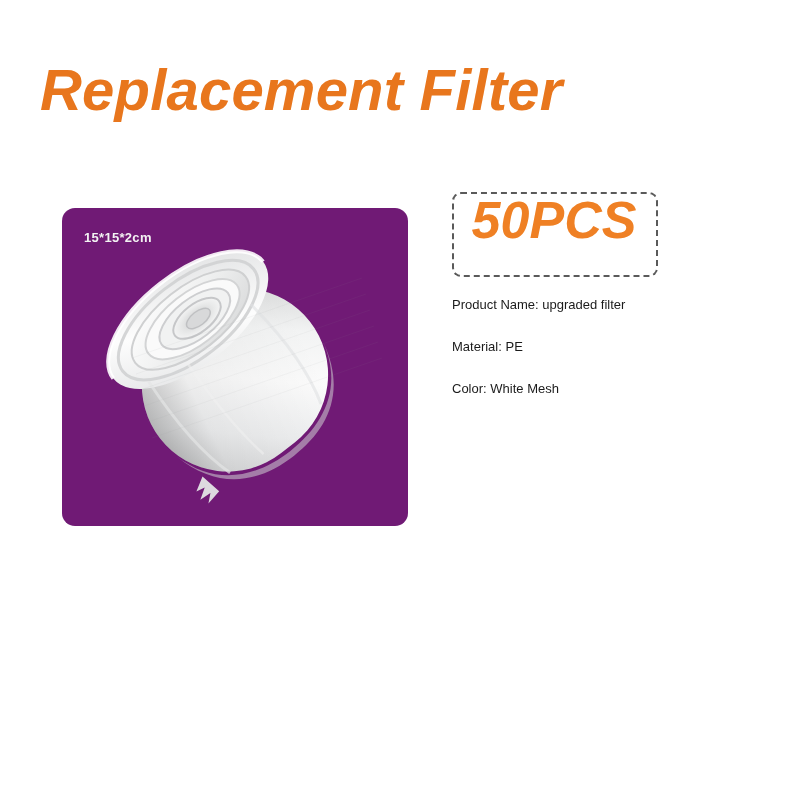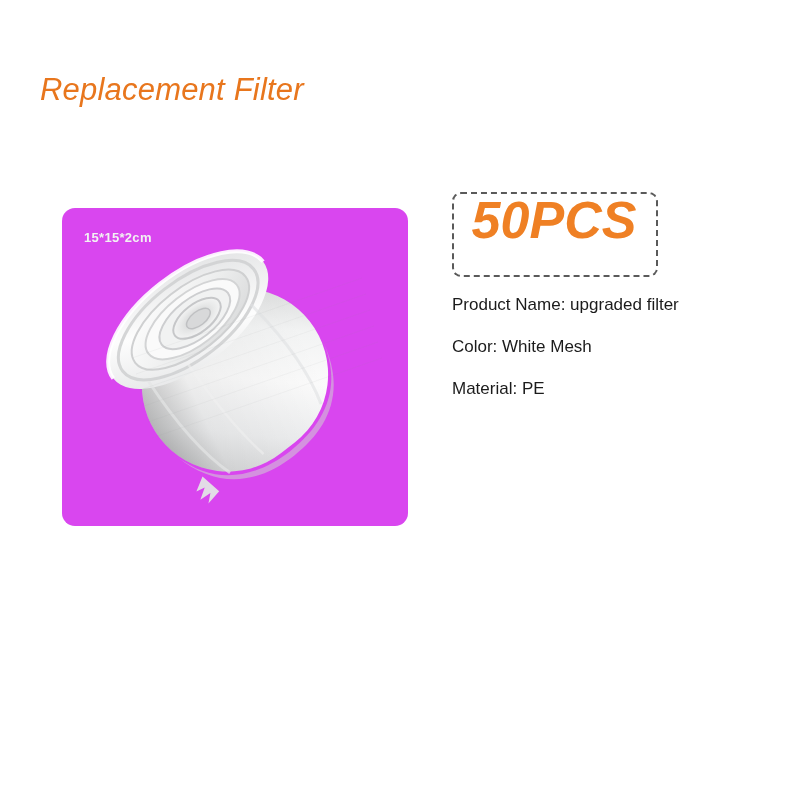--- a/index.html
+++ b/index.html
@@ -18,37 +18,37 @@
     height: 800px;
     background: #ffffff;
     overflow: hidden;
   }
 
   
   .page-title {
     position: absolute;
     left: 40px;
     top: 64px;
-    font-size: 31px;
+    font-size: 58px;
     line-height: 52px;
-    font-weight: normal;
+    font-weight: bold;
     font-style: italic;
     color: #e8761d;
     letter-spacing: 0.2px;
     white-space: nowrap;
   }
 
   
   .photo-panel {
     position: absolute;
     left: 62px;
     top: 208px;
     width: 346px;
     height: 318px;
-    background: #d946ef;
+    background: #701a75;
     border-radius: 13px;
     overflow: hidden;
   }
   .photo-dim-label {
     position: absolute;
     left: 22px;
     top: 22px;
     font-size: 13px;
     font-weight: bold;
     color: #f2f2f2;
@@ -98,21 +98,21 @@
     padding-right: 2px;
   }
 
   .spec-list {
     margin: 0;
     padding: 0;
     list-style: none;
     margin-top: 16px;
   }
   .spec-line {
-    font-size: 17px;
+    font-size: 13px;
     line-height: 24px;
     color: #1b1b1b;
     margin-top: 18px;
     white-space: nowrap;
   }
   .spec-line:first-child {
     margin-top: 0;
   }
 </style>
 </head>
@@ -198,18 +198,18 @@
   </div>
 
   <div class="info-column">
 
     <div class="qty-badge">
       <span class="qty-badge-text">50PCS</span>
     </div>
 
     <ul class="spec-list">
       <li class="spec-line">Product Name: upgraded filter</li>
+      <li class="spec-line">Material: PE</li>
       <li class="spec-line">Color: White Mesh</li>
-      <li class="spec-line">Material: PE</li>
     </ul>
   </div>
 
 </div>
 
 </body></html>

